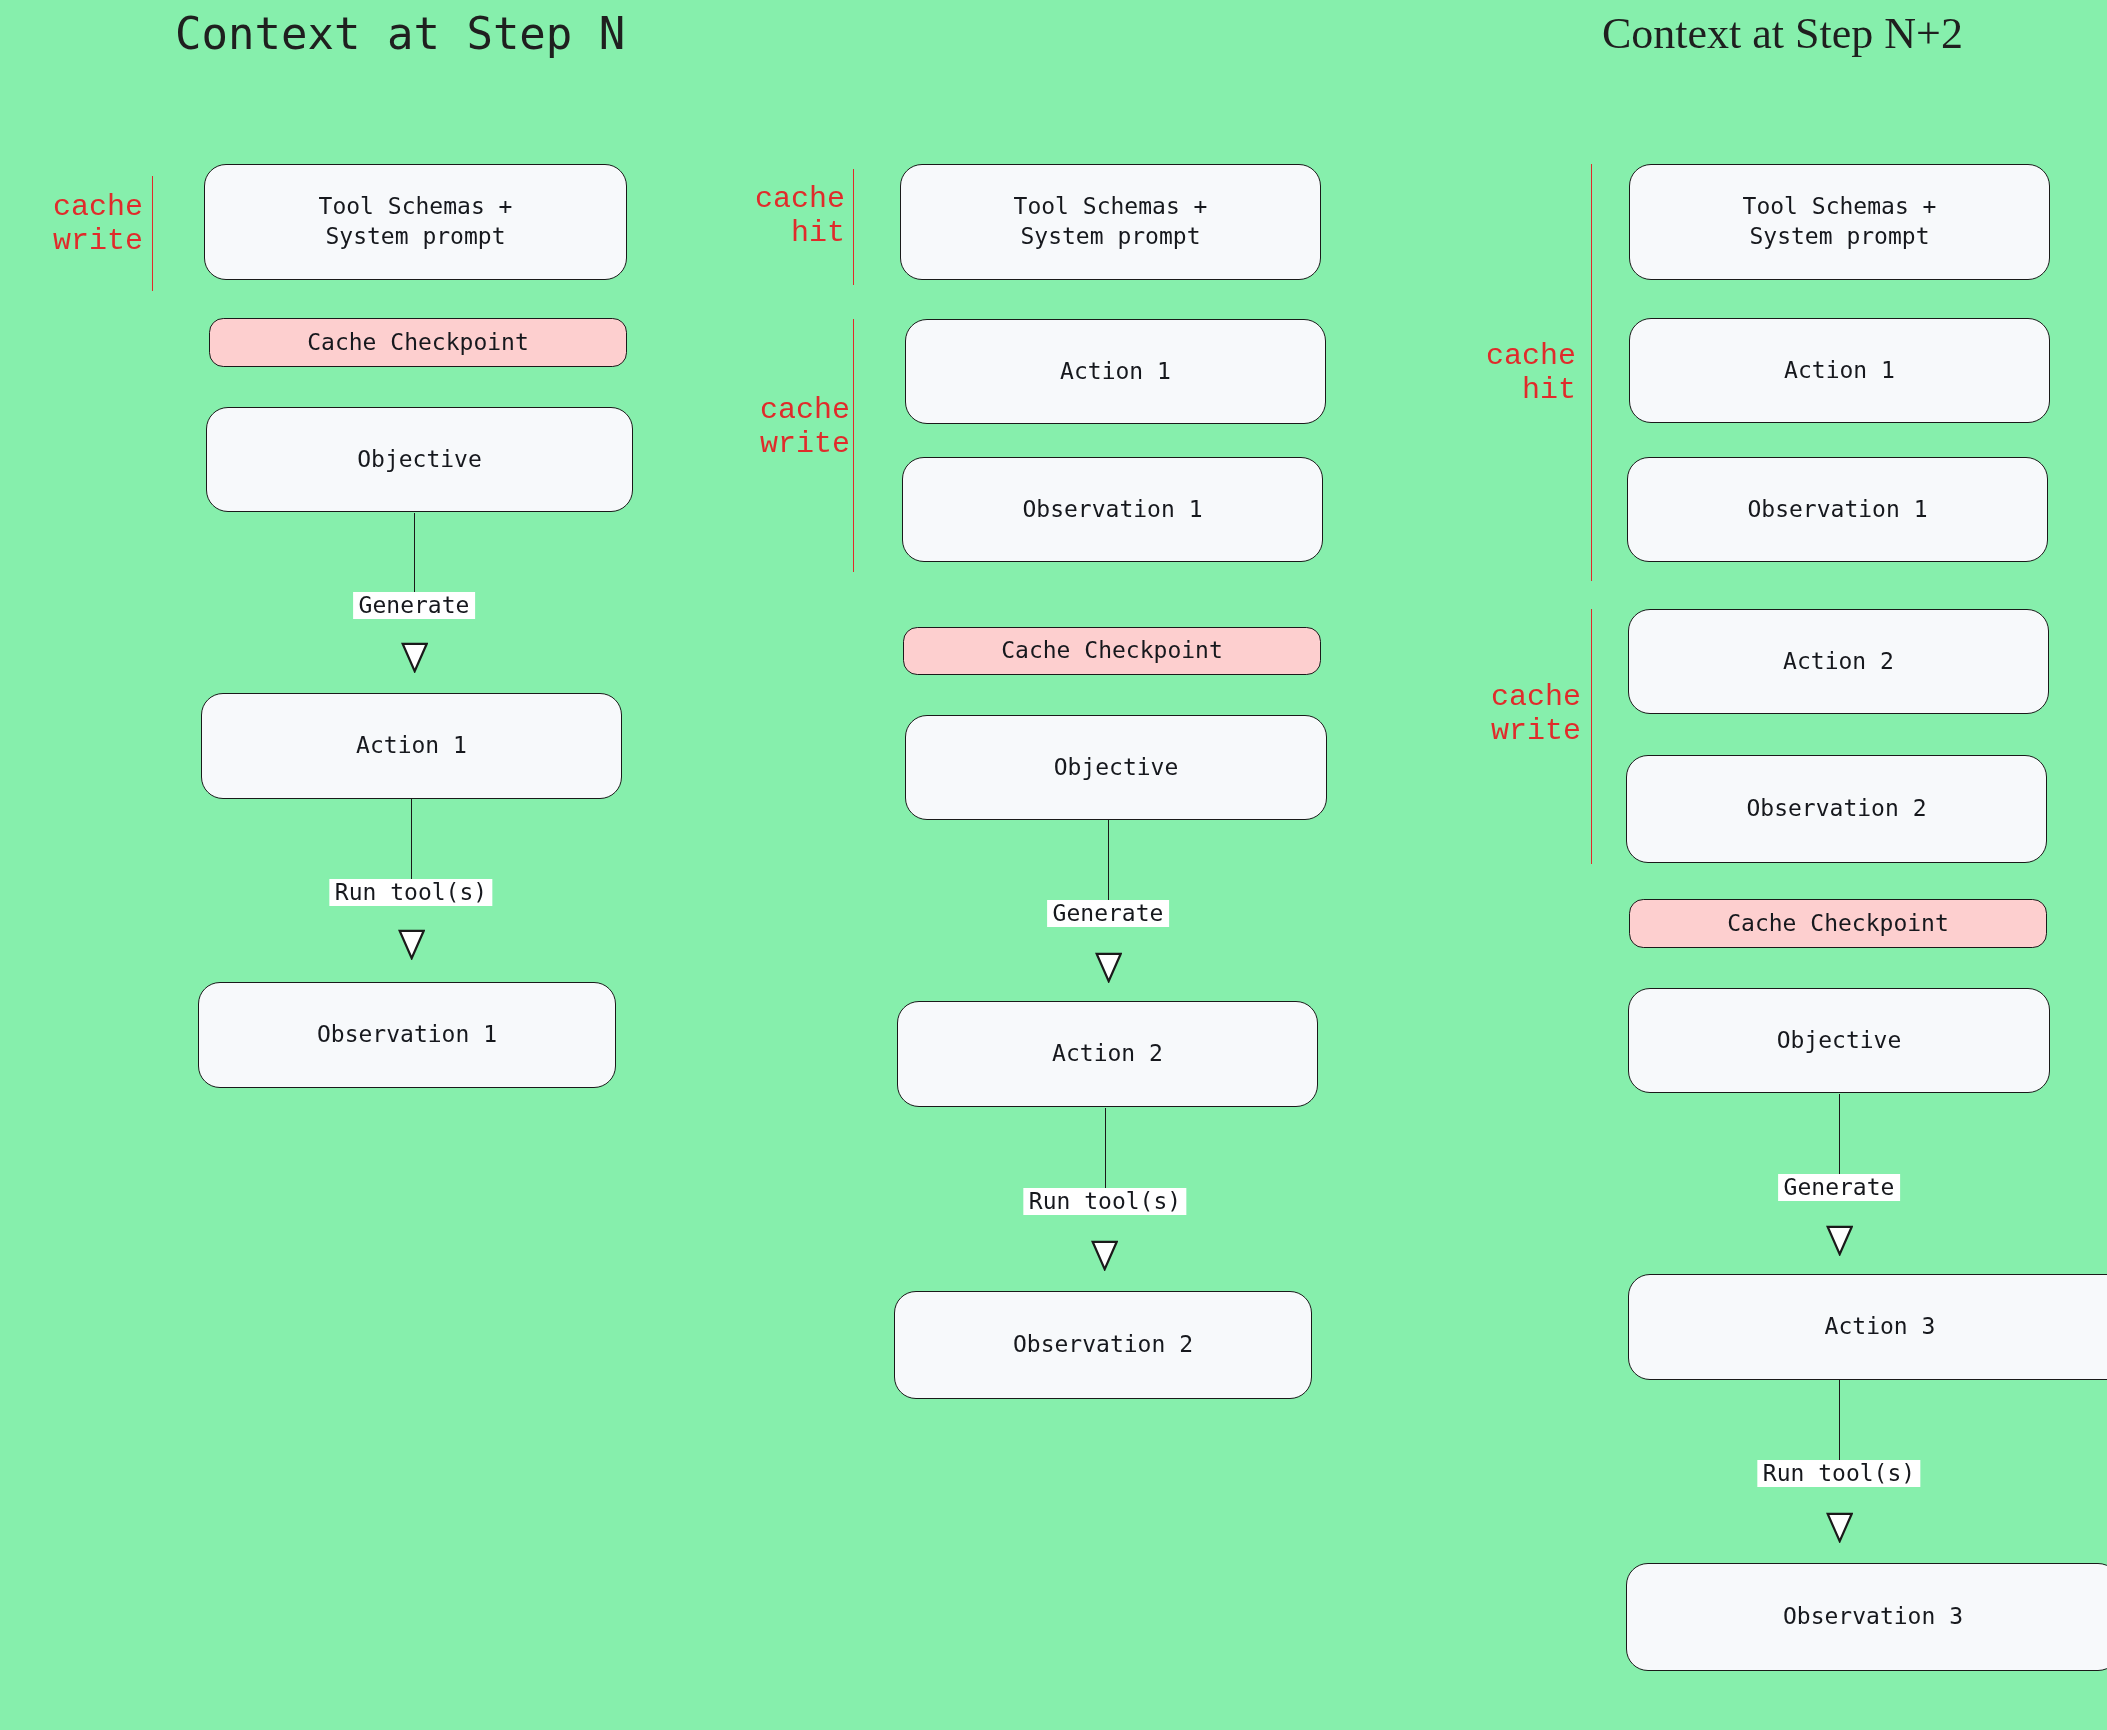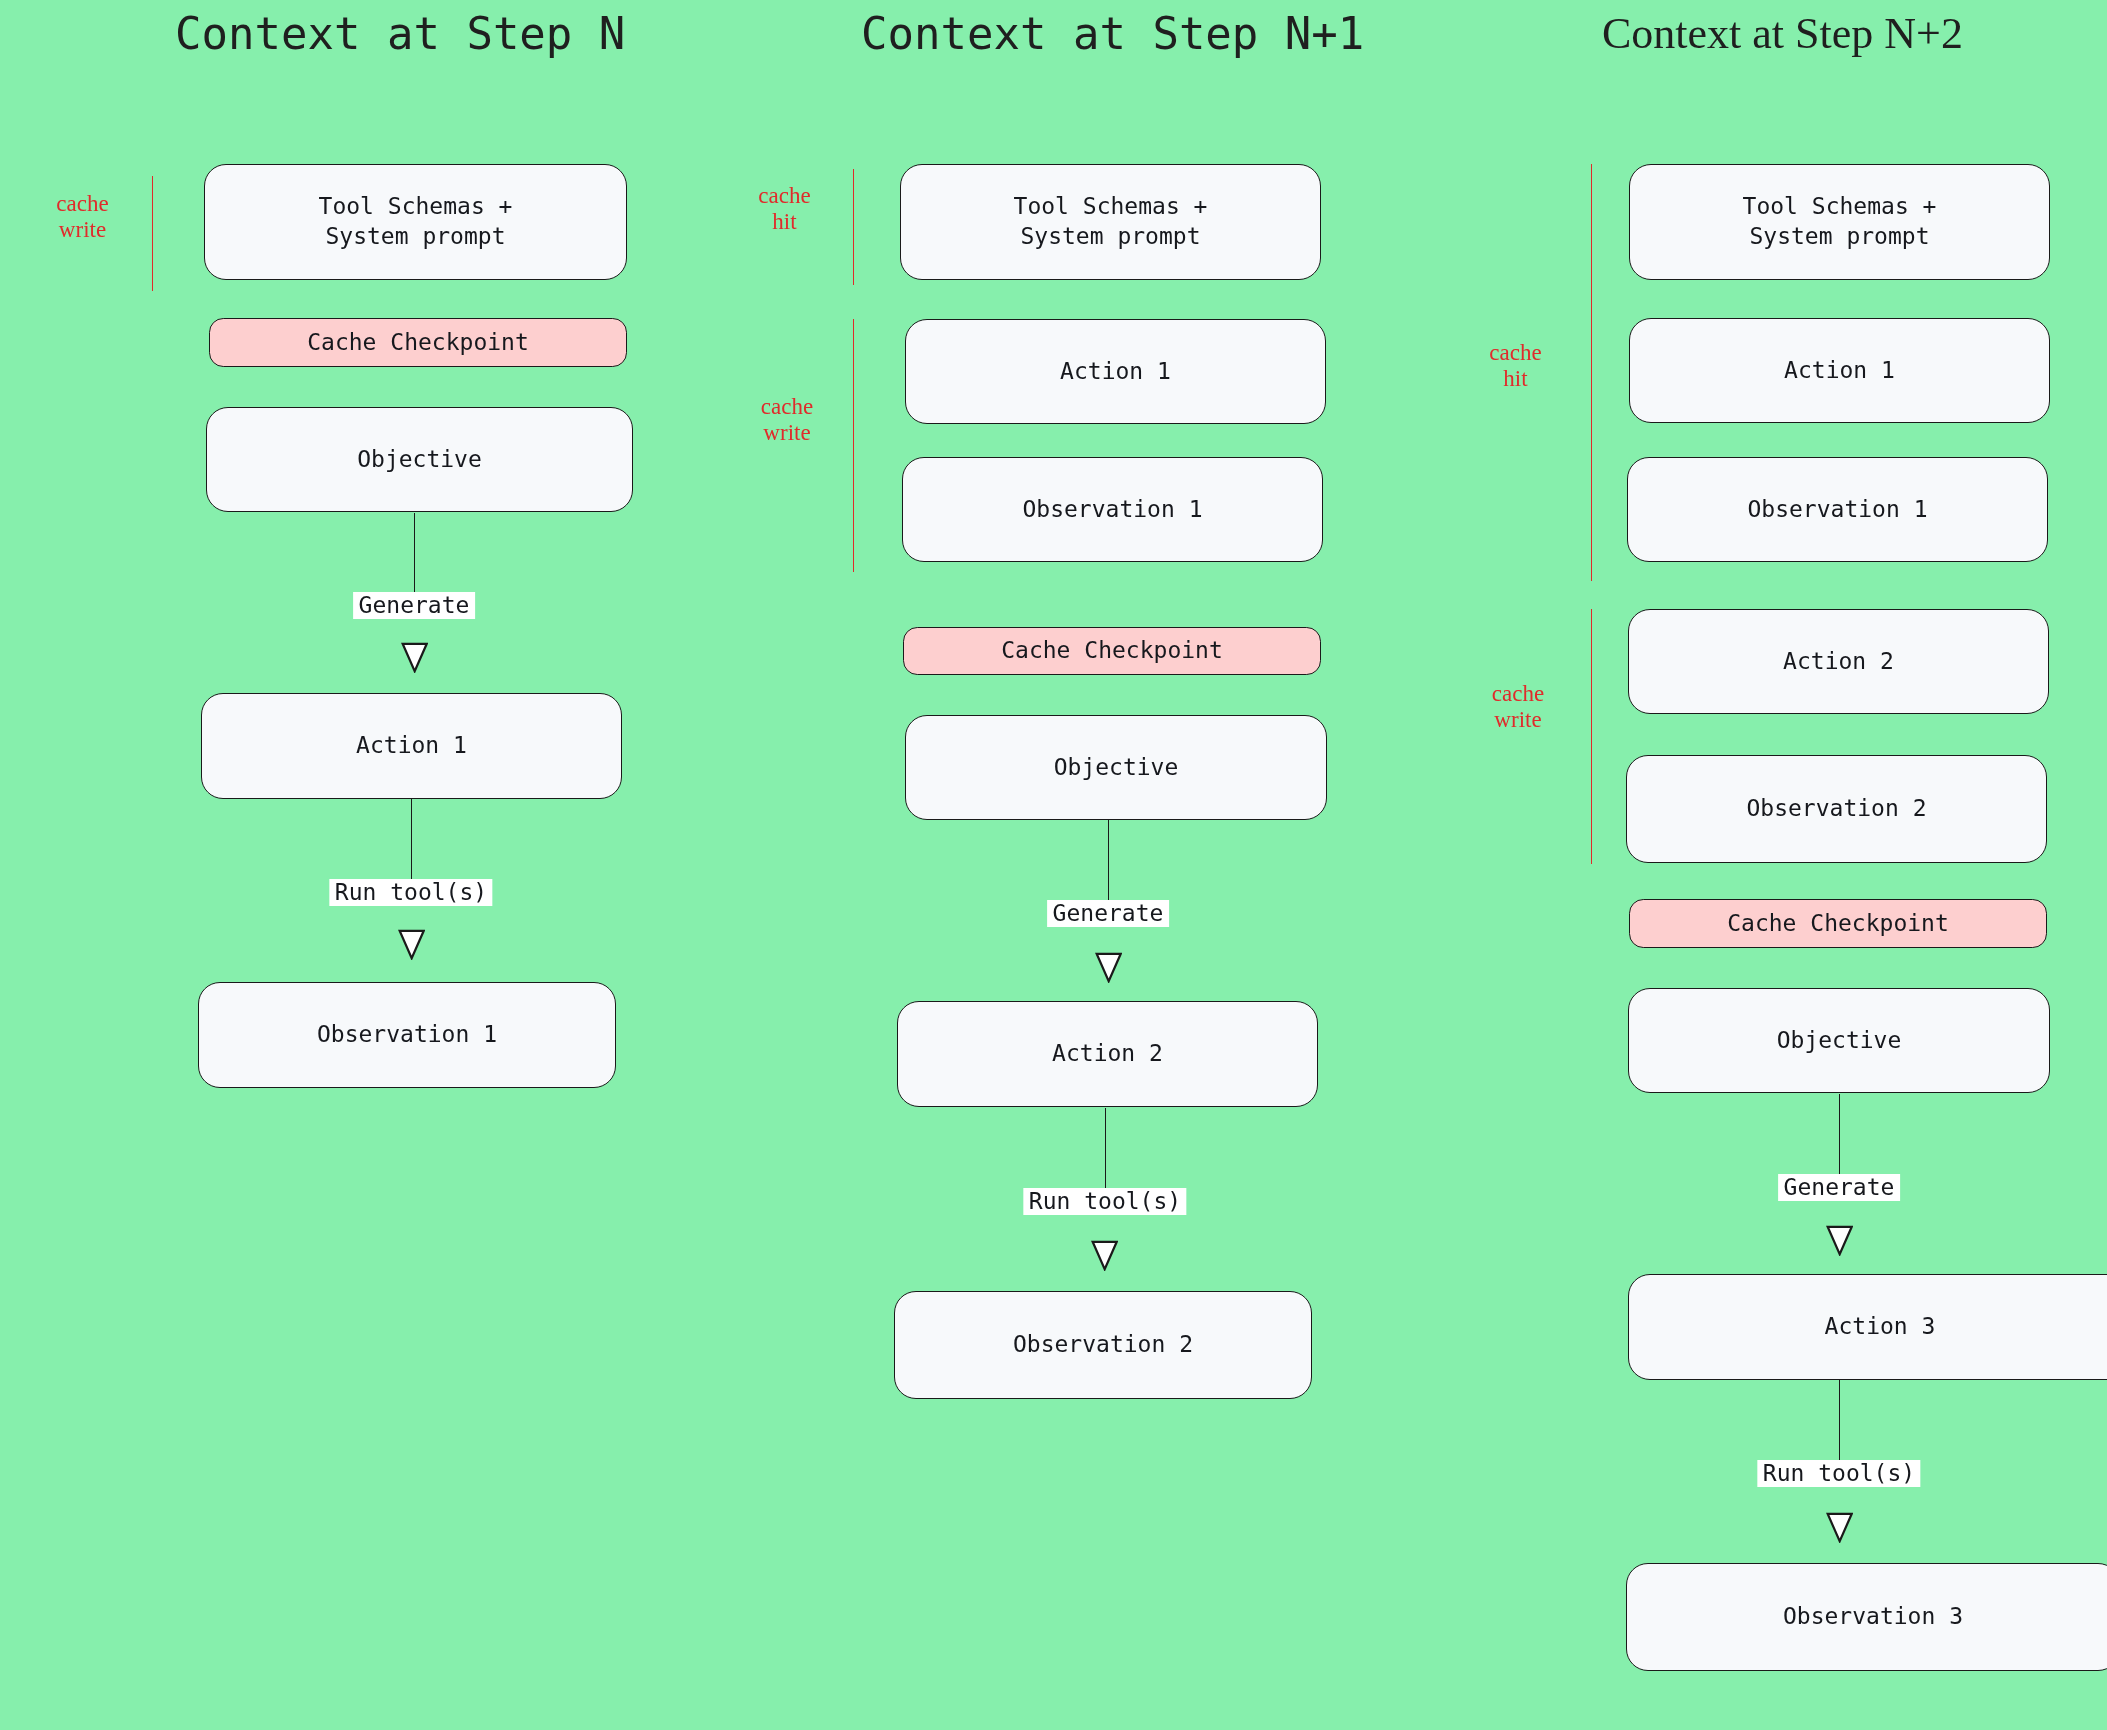--- a/index.html
+++ b/index.html
@@ -78,25 +78,25 @@
   }
 
   
   .bracket-line {
     position: absolute;
     width: 0;
     border-left: 1.6px solid #e02b2b;
   }
   .bracket-label {
     position: absolute;
-    font-family: Liberation Serif, serif;
-    font-size: 23px;
+    font-family: Liberation Mono, monospace;
+    font-size: 30px;
     color: #e02b2b;
     line-height: 1.12;
-    text-align: center;
+    text-align: right;
     white-space: pre-line;
   }
 </style>
 </head>
 <body>
 
 <div id="canvas">
 
   <div class="col-title" style="left:175px; top:12px;">Context at Step N</div>
 
@@ -124,21 +124,20 @@
   <div class="edge" style="left:411px; top:799px; height:96px;"></div>
   <div class="arrowhead" style="left:398px; top:929px;">
     <svg width="27.4" height="31" viewBox="0 0 50 56">
       <polygon points="3,3 47,3 25,53" fill="#ffffff" stroke="#1a1a1a" stroke-width="4"></polygon>
     </svg>
   </div>
   <div class="edge-label" style="left:411px; top:879px;">Run tool(s)</div>
 
   <div class="node" style="left:198px; top:982px; width:418px; height:106px;">Observation 1</div>
 
-  <div class="col-title" style="left:861px; top:12px;">Context at Step N+1</div>
 
   <div class="bracket-line" style="left:853px; top:169px; height:116px;"></div>
   <div class="bracket-label" style="left:724px; top:183px; width:121px;">cache
 hit</div>
 
   <div class="bracket-line" style="left:853px; top:319px; height:253px;"></div>
   <div class="bracket-label" style="left:724px; top:394px; width:126px;">cache
 write</div>
 
   <div class="node" style="left:900px; top:164px; width:421px; height:116px;">Tool Schemas +

